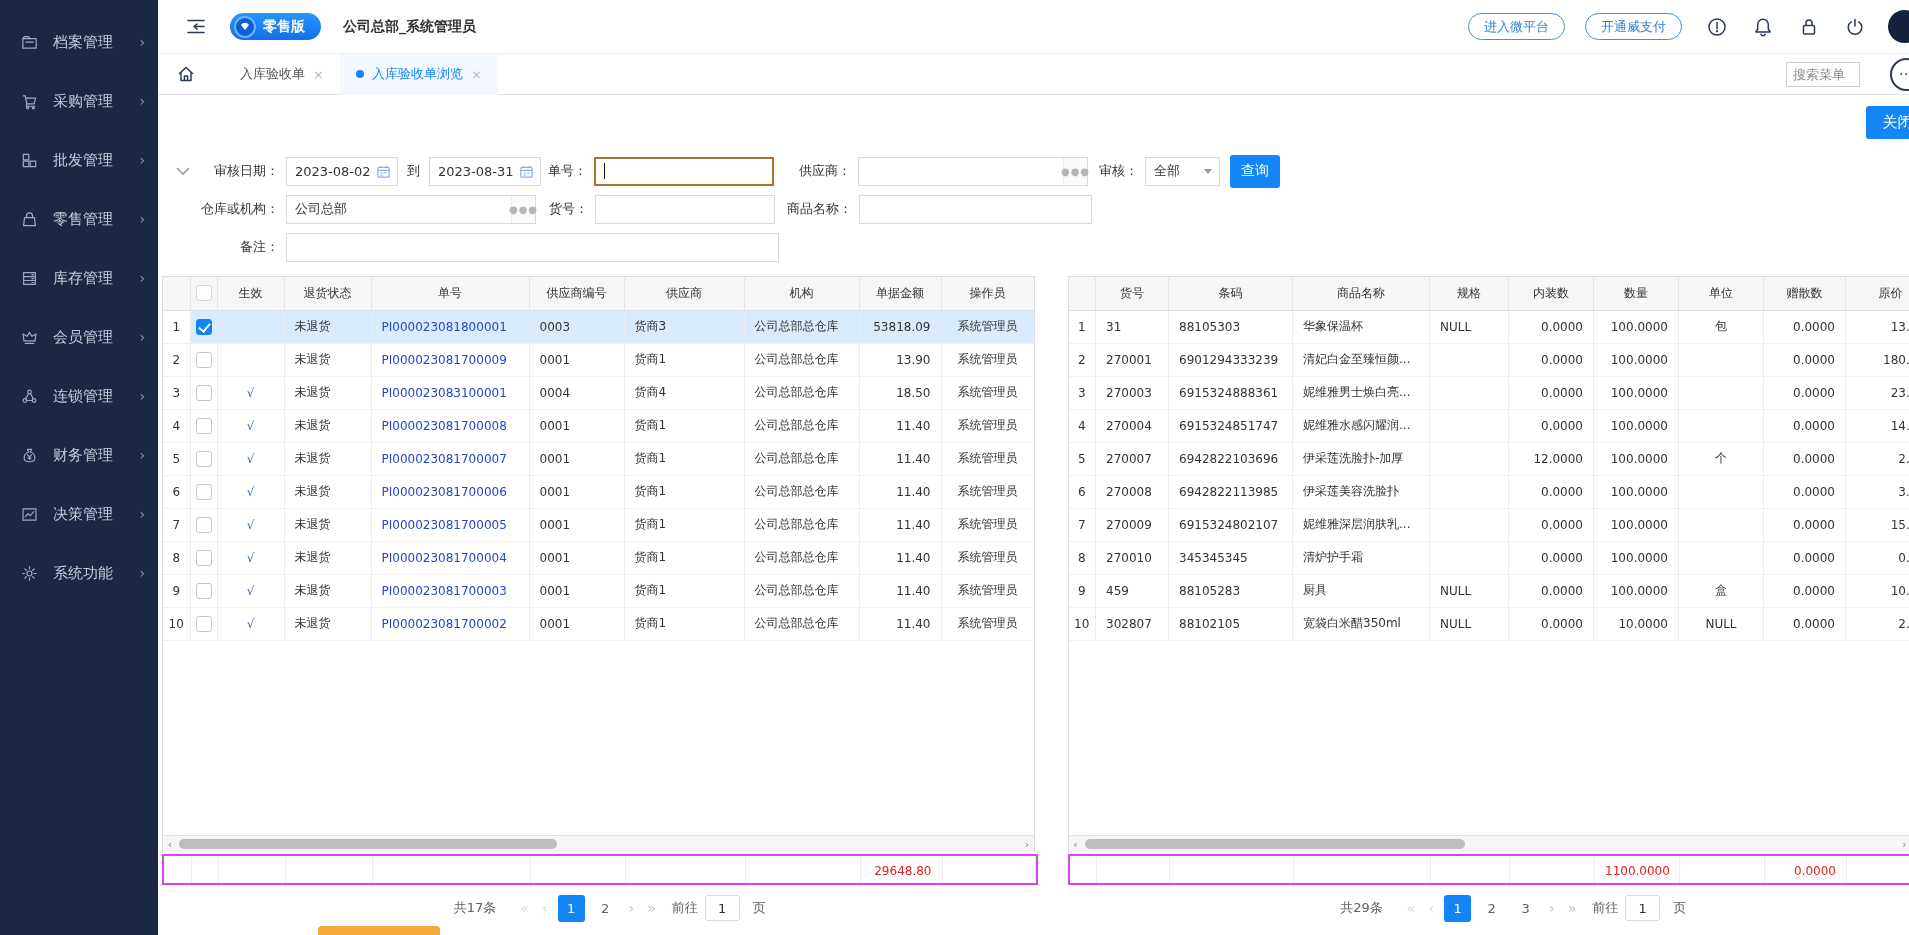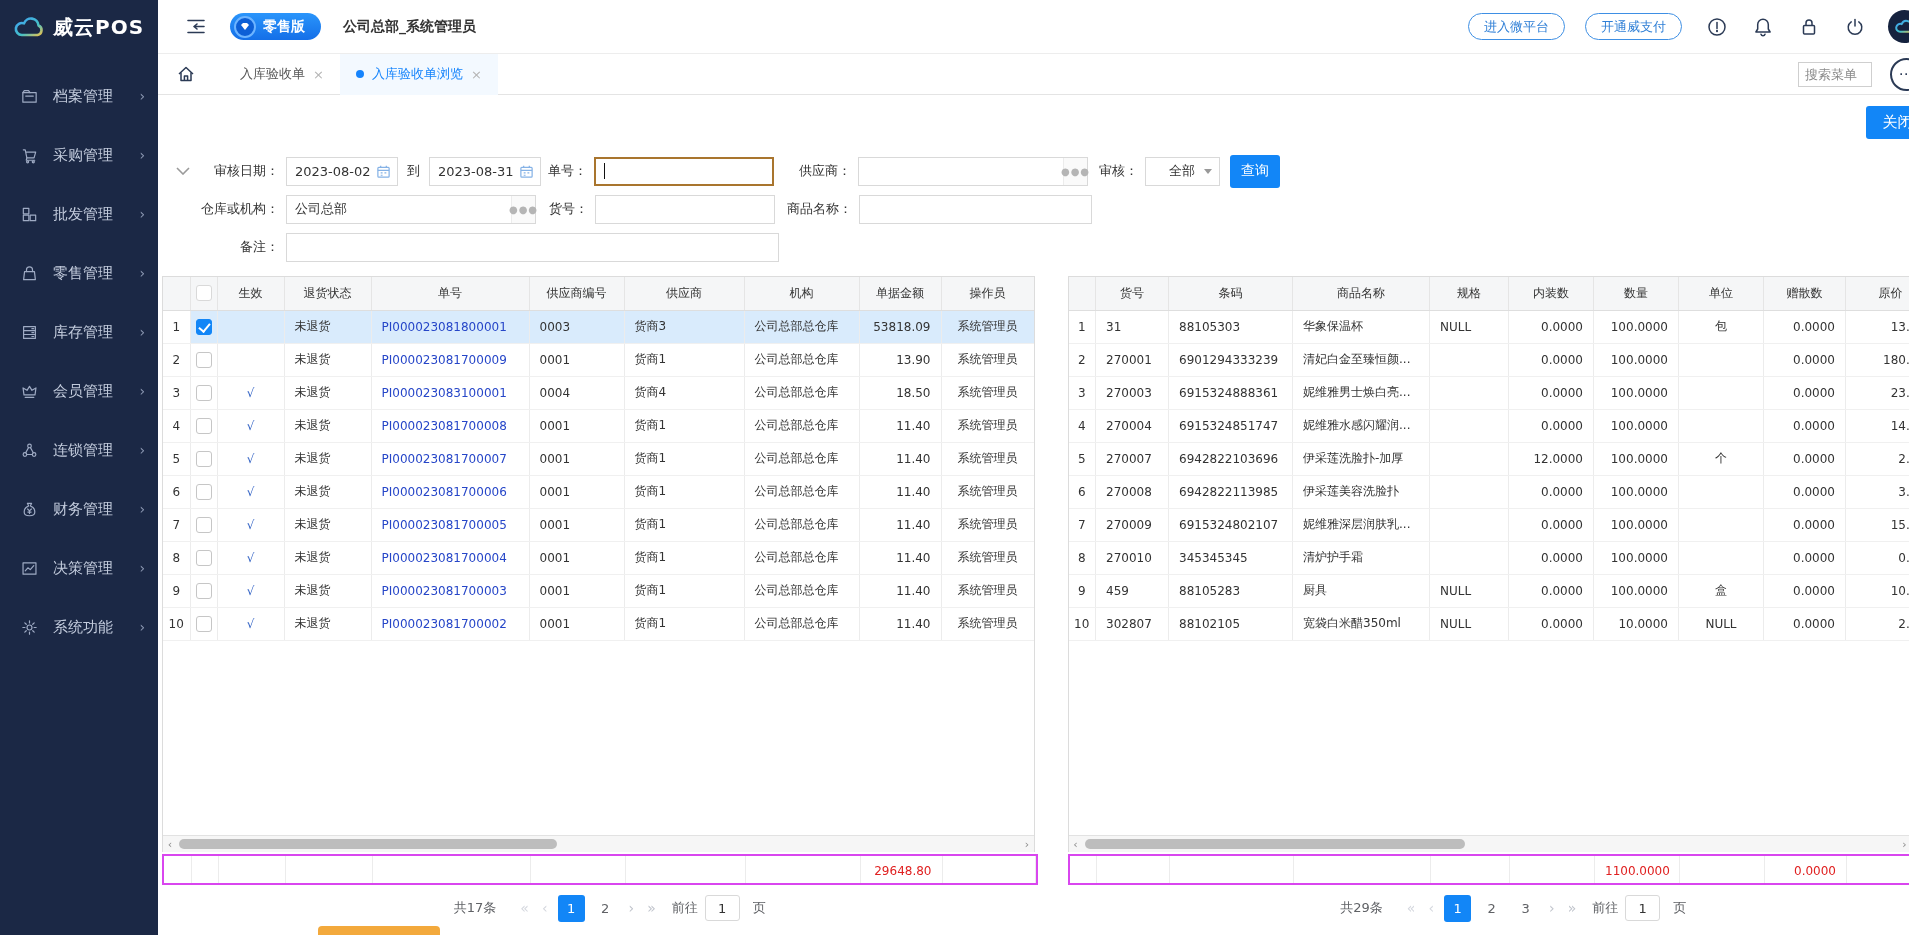--- a/index.html
+++ b/index.html
@@ -43,21 +43,21 @@
   .tabbar { height:41px; display:flex; align-items:center; background:#fff;
     border-bottom:1px solid #e4e4e4; padding:0 12px 0 18px; }
   .tab-home { color:#2b3a55; display:flex; margin-right:28px; cursor:pointer; }
   .tab { display:flex; align-items:center; gap:8px; font-size:13px; color:#555;
     padding:0 16px; height:41px; cursor:pointer; }
   .tab.active { color:#1684fc; background:#f3f9ff; }
   .tab .dot { width:8px; height:8px; border-radius:50%; background:#1684fc; }
   .tab .x { color:#b5b5b5; font-size:13px; }
   .tabbar-spacer { flex:1; }
   .menu-search { width:74px; height:25px; border:1px solid #cfcfcf; font-size:13px;
-    padding:0 6px; color:#666; margin-right:18px; }
+    padding:0 6px; color:#666; margin-right:30px; }
   .menu-search::placeholder { color:#8a8a8a; }
   .more-circle { width:33px; height:33px; border-radius:50%; border:2px solid #2b3a55;
     color:#2b3a55; display:flex; align-items:center; justify-content:center;
     font-size:15px; letter-spacing:1px; cursor:pointer; margin-right:4px; flex:none; }
 
   
   .toolbar { height:55px; display:flex; align-items:center; padding:0 10px 0 11px; background:#fff; }
   .tb-btn { height:33px; min-width:63px; padding:0 14px; background:#1286f7; color:#fff;
     border:none; border-radius:3px; font-size:15px; margin-right:19px; cursor:pointer;
     font-family:inherit; display:flex; align-items:center; justify-content:center; }
@@ -80,21 +80,21 @@
   .f-input { height:29px; border:1px solid #d9d9d9; font-size:13px; padding:0 8px; color:#333; background:#fff; }
   .focus-box { width:180px; height:29px; border:2px solid #a9752e; display:flex; align-items:center;
     padding-left:8px; background:#fff; }
   .caret-bar { width:1px; height:16px; background:#111; }
   .input-wrap { height:29px; border:1px solid #d9d9d9; display:flex; align-items:center; background:#fff; }
   .input-wrap input { border:none; outline:none; height:27px; flex:1; font-size:13px; padding:0 8px; color:#333; min-width:0; }
   .dots-suffix { width:24px; height:27px; border-left:1px solid #ececec; background:#fafafa;
     color:#b5b5b5; font-size:10px; letter-spacing:1px; display:flex; align-items:center;
     justify-content:center; cursor:pointer; flex:none; }
   .sel-box { width:75px; height:29px; border:1px solid #d9d9d9; display:flex; align-items:center;
-    padding:0 7px 0 23px; cursor:pointer; background:#fff; }
+    padding:0 7px 0 8px; cursor:pointer; background:#fff; }
   .sel-box .sel-text { flex:1; font-size:13px; color:#333; }
   .sel-box::after { content:""; border:4px solid transparent; border-top:5px solid #999; transform:translateY(2px); }
   .query-btn { width:50px; height:33px; background:#1286f7; color:#fff; border:none; border-radius:3px;
     font-size:14px; margin-left:10px; cursor:pointer; font-family:inherit; }
 
   
   .grids { display:flex; padding-left:4px; align-items:flex-start; }
   .grid-block { flex:none; }
   .grid-viewport { height:576px; border:1px solid #dcdcdc; border-bottom:none;
     display:flex; flex-direction:column; overflow:hidden; background:#fff; }
@@ -149,33 +149,20 @@
     background:#f3a93c; border-radius:4px 4px 0 0; cursor:pointer; }
 
   svg { display:block; }
 </style>
 </head>
 <body>
 
 <div class="app">
 
   <aside class="sidebar">
-    <div class="logo">
-      <svg width="30" height="22" viewBox="0 0 30 22">
-        <defs>
-            <linearGradient id="lg1" x1="0" y1="0" x2="1" y2="1">
-          <stop offset="0" stop-color="#3fa0f5"></stop>
-              <stop offset="0.6" stop-color="#44c0c8"></stop>
-              <stop offset="1" stop-color="#e8c24e"></stop>
-        </linearGradient>
-          </defs>
-        <path d="M8 19 a6 6 0 1 1 2-11.6 A7.5 7.5 0 0 1 24.5 9.5 a5 5 0 0 1-1 9.5 Z" fill="none" stroke="url(#lg1)" stroke-width="2.6" stroke-linejoin="round"></path>
-      </svg>
-      <span class="logo-text">威云POS</span>
-    </div>
     <nav class="nav">
         <div class="nav-item">
           <span class="nav-icon">
             <svg viewBox="0 0 20 20" width="19" height="19" fill="none" stroke="currentColor" stroke-width="1.25" stroke-linecap="round" stroke-linejoin="round">
               <path d="M3 6 H17 V16 H3 Z"></path>
               <path d="M3 6 L4.5 3.8 H9 L10.5 6"></path>
               <path d="M6 9.6 H14"></path>
             </svg>
           </span>
           <span class="nav-label">档案管理</span>

